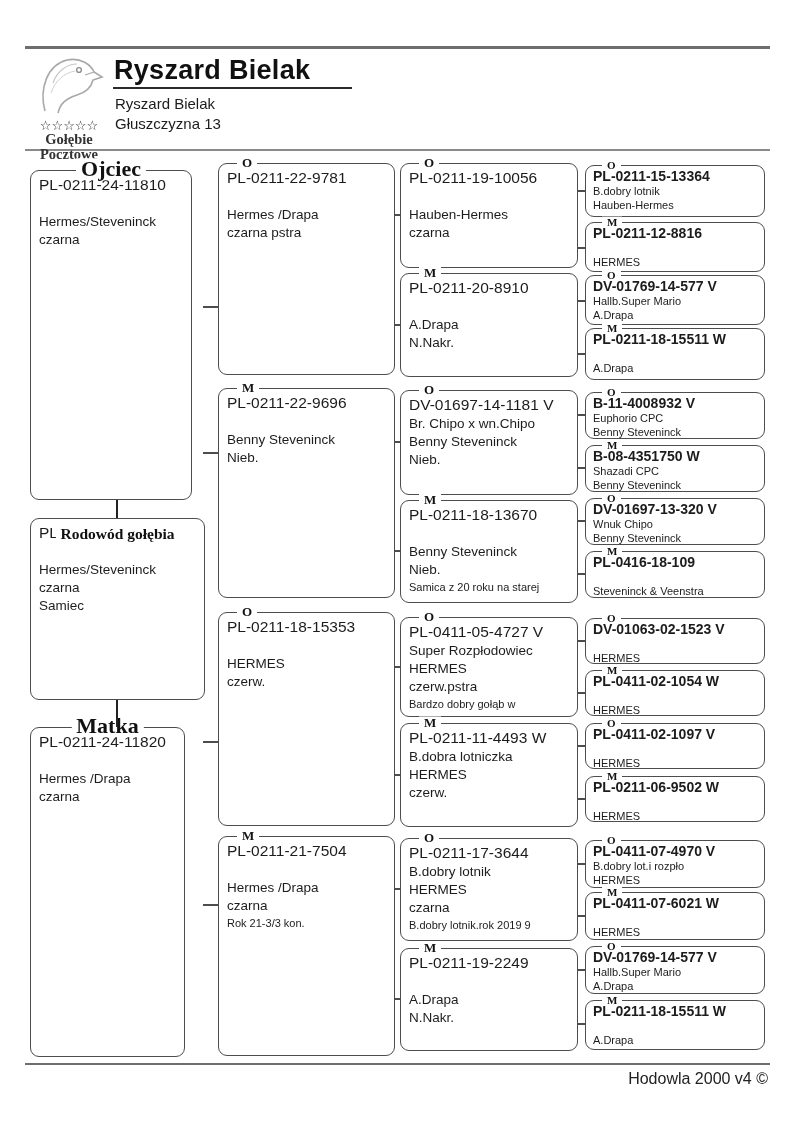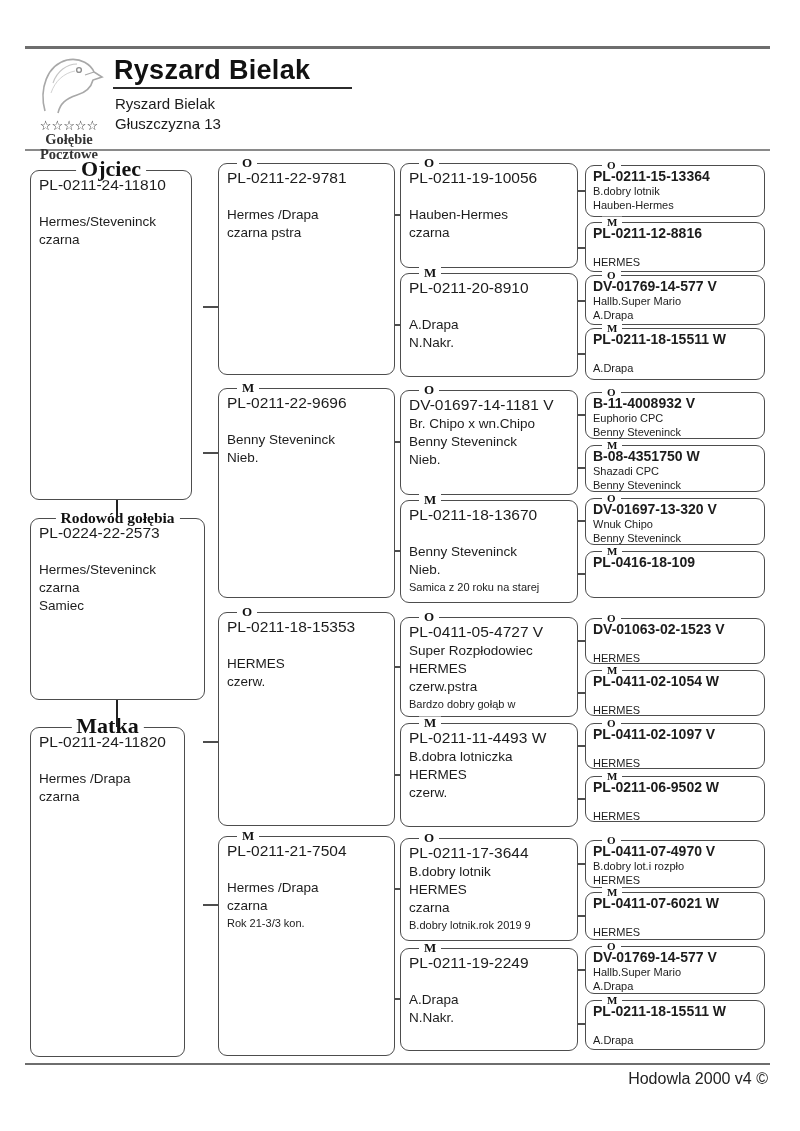--- a/index.html
+++ b/index.html
@@ -23,21 +23,21 @@
     position:absolute; border:1.6px solid #4d4d4d; border-radius:9px; background:#fff;
     box-sizing:border-box; padding:4px 4px 0 8px;
   }
   .tag {
     position:absolute; top:0; transform:translateY(-58%); background:#fff; padding:0 5px;
     font-family:"Liberation Serif", serif; font-weight:bold; font-size:13px; color:#111; line-height:1; white-space:nowrap;
   }
   .tag.left { left:18px; }
   .tag.center { left:50%; transform:translate(-50%,-58%); }
   .g1big  .tag { font-size:22px; }
-  .g1small .tag { font-size:15.5px; }
+  .g1small .tag { font-size:15.5px;margin-top:16px; }
   .ring { font-size:15.5px; line-height:20px; white-space:nowrap; }
   .line { font-size:13.5px; line-height:18px; min-height:18px; white-space:nowrap; }
   .note { font-size:11px; line-height:14px; margin-top:1px; white-space:nowrap; }
   .g4 { padding:2px 3px 0 7px; }
   .g4 .tag { font-size:11px; left:16px; }
   .g4 .ring { font-size:14px; line-height:17px;font-weight:bold; }
   .g4 .line { font-size:11px; line-height:13.5px; min-height:13.5px; }
   .tick  { position:absolute; height:2px; background:#4d4d4d; }
   .vline { position:absolute; width:2px;  background:#222; }
   
@@ -278,20 +278,24 @@
   <span class="tag">O</span>
   <div class="ring">DV-01697-13-320 V</div>
   <div>
       <div class="line">Wnuk Chipo</div>
       <div class="line">Benny Steveninck</div>
     </div>
 </div>
 <div class="box g4" style="left:585px;top:551px;width:180px;height:47px;">
   <span class="tag">M</span>
   <div class="ring">PL-0416-18-109</div>
+  <div>
+      <div class="line"></div>
+      <div class="line">Steveninck &amp; Veenstra</div>
+    </div>
 </div>
 <div class="box g4" style="left:585px;top:618px;width:180px;height:46px;">
   <span class="tag">O</span>
   <div class="ring">DV-01063-02-1523 V</div>
   <div>
       <div class="line"></div>
       <div class="line">HERMES</div>
     </div>
 </div>
 <div class="box g4" style="left:585px;top:670px;width:180px;height:46px;">

